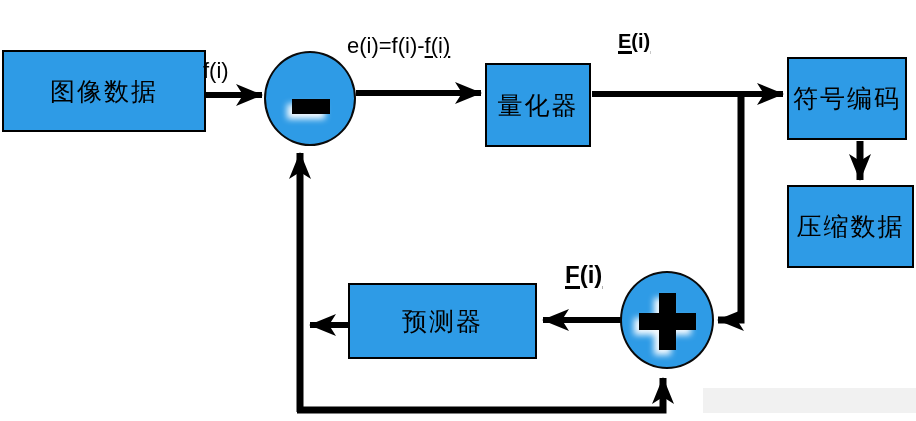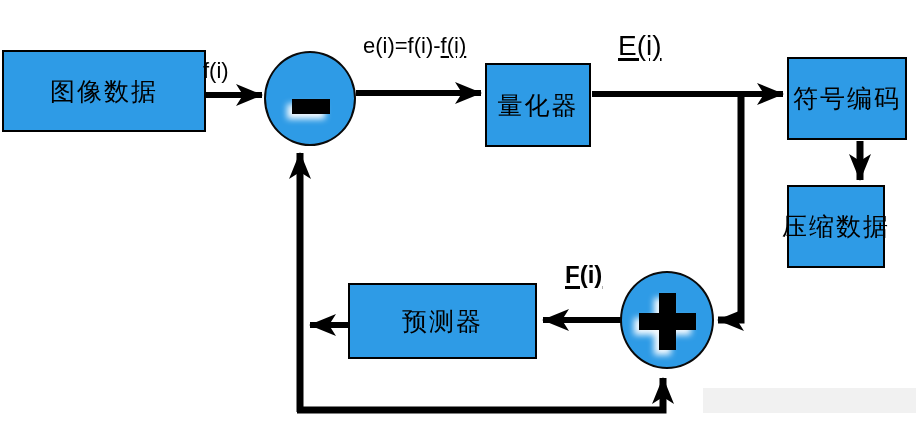--- a/index.html
+++ b/index.html
@@ -11,21 +11,21 @@
 
   .node {
     position:absolute; background:#2E9BE6; border:2px solid #000;
     box-sizing:border-box; display:flex; align-items:center; justify-content:center;
     font-family:"Liberation Serif", serif; font-size:25px; color:#000;
     letter-spacing:2px; white-space:nowrap;
   }
   #n-image { left:2px;   top:50px;  width:204px; height:82px; }
   #n-quant { left:485px; top:63px;  width:106px; height:84px; }
   #n-enc   { left:787px; top:57px;  width:120px; height:83px; }
-  #n-comp  { left:787px; top:185px; width:98px; height:83px; }
+  #n-comp  { left:787px; top:185px; width:127px; height:83px; }
   #n-pred  { left:348px; top:283px; width:189px; height:76px; }
 
   .circle {
     position:absolute; background:#2E9BE6; border:2px solid #0a0a0a;
     border-radius:50%; box-sizing:border-box;
   }
   #c-minus { left:264px; top:51px;  width:92px; height:95px; }
   #c-plus  { left:620px; top:271px; width:94px; height:98px; }
 
   .op-minus {
@@ -38,24 +38,24 @@
   }
   .op-plus::before {
     content:""; position:absolute; left:0; top:20px; width:57px; height:17px; background:#000;
   }
   .op-plus::after {
     content:""; position:absolute; left:20px; top:0; width:17px; height:57px; background:#000;
   }
 
   .lbl { position:absolute; color:#000; white-space:nowrap; }
   #l-fi { left:203px; top:58px; font-size:22px; }
-  #l-eq { left:347px; top:33px; font-size:22px;margin-left:16px; }
+  #l-eq { left:347px; top:33px; font-size:22px; }
   .u    { text-decoration:underline; text-underline-offset:3px; text-decoration-thickness:2px; }
   #l-Ei {
-    left:618px; top:30px; font-size:28px; font-weight:normal;
+    left:618px; top:30px; font-size:20px; font-weight:bold;
     text-decoration:underline; text-underline-offset:3px; text-decoration-thickness:3px;
   }
   #l-Fi {
     left:565px; top:261px; font-size:24px; font-weight:bold;
     text-decoration:underline; text-underline-offset:3px; text-decoration-thickness:3px;
   }
 
   .wm-band { position:absolute; left:703px; top:388px; width:213px; height:25px; background:#f1f1f1; }
 </style>
 </head>

